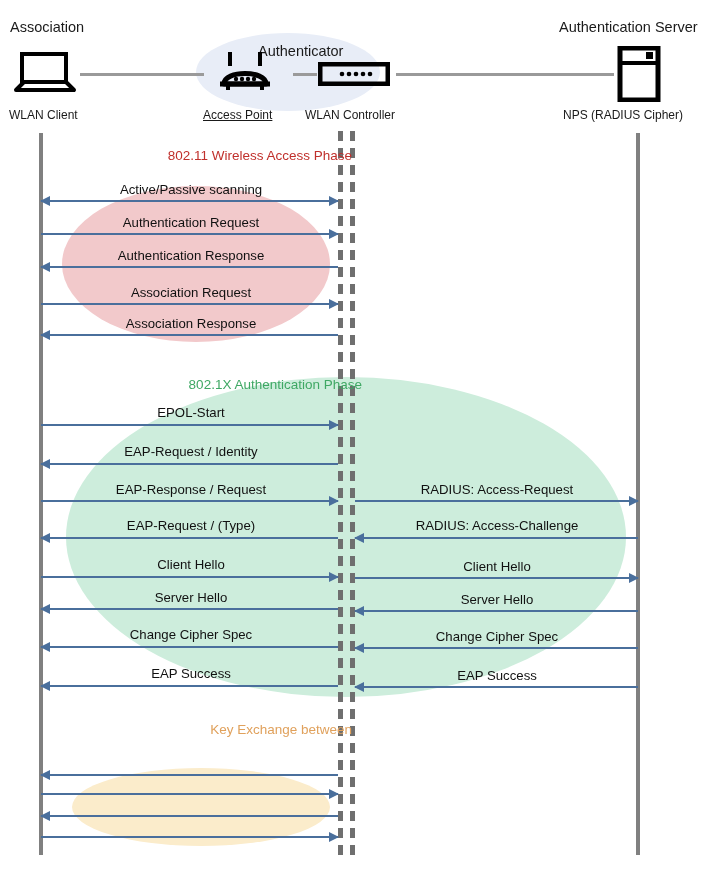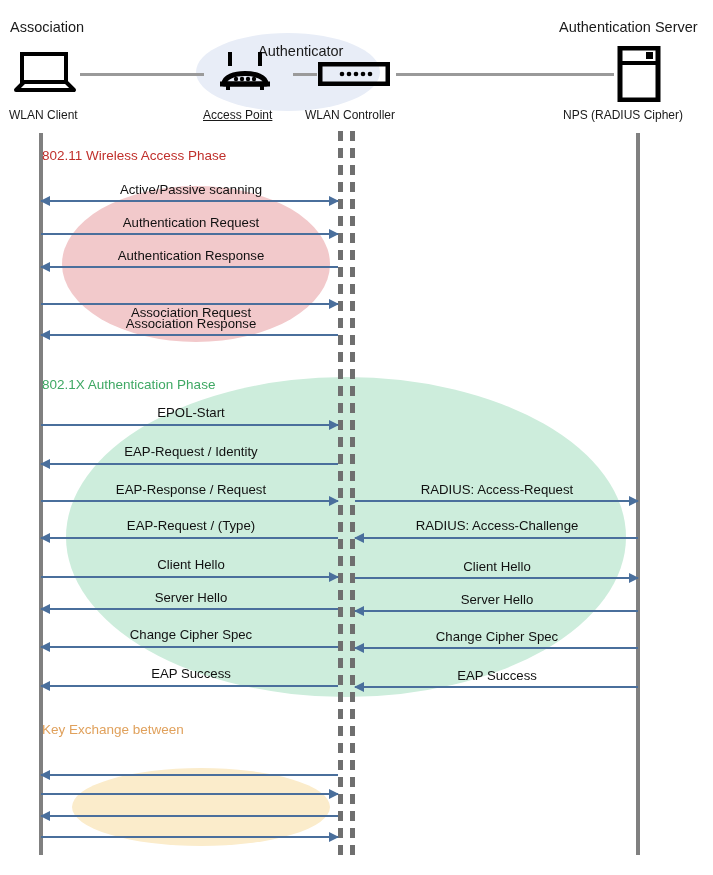--- a/index.html
+++ b/index.html
@@ -61,21 +61,21 @@
   
   .ellipse{position:absolute;border-radius:50%;z-index:1;}
   .ellipse.red{background:#f2c9cb;}
   .ellipse.green{background:#cdeddc;}
   .ellipse.orange{background:#fbeccb;}
 
   
   .phase-label{
     position:absolute;
     font-size:13.5px;
-    text-align:left;
+    text-align:right;
     white-space:nowrap;
     z-index:5;
     line-height:19px;
   }
 
   
   .arrow{position:absolute;height:2px;background:#4a6f9c;z-index:4;}
   .arrow .head{
     position:absolute;
     top:-4px;
@@ -174,21 +174,21 @@
   <div class="msg-label" style="left:41px;top:215px;width:300px;">Authentication Request</div>
   <div class="arrow" style="left:41px;top:233px;width:297px;">
     <span class="head right"></span>
   </div>
 
   <div class="msg-label" style="left:41px;top:248px;width:300px;">Authentication Response</div>
   <div class="arrow" style="left:41px;top:266px;width:297px;">
     <span class="head left"></span>
   </div>
 
-  <div class="msg-label" style="left:41px;top:285px;width:300px;margin-top:20px;">Association Request</div>
+  <div class="msg-label" style="left:41px;top:285px;width:300px;">Association Request</div>
   <div class="arrow" style="left:41px;top:303px;width:297px;">
     <span class="head right"></span>
   </div>
 
   <div class="msg-label" style="left:41px;top:316px;width:300px;">Association Response</div>
   <div class="arrow" style="left:41px;top:334px;width:297px;">
     <span class="head left"></span>
   </div>
 
   <div class="ellipse green" style="left:66px;top:377px;width:560px;height:320px;"></div>

